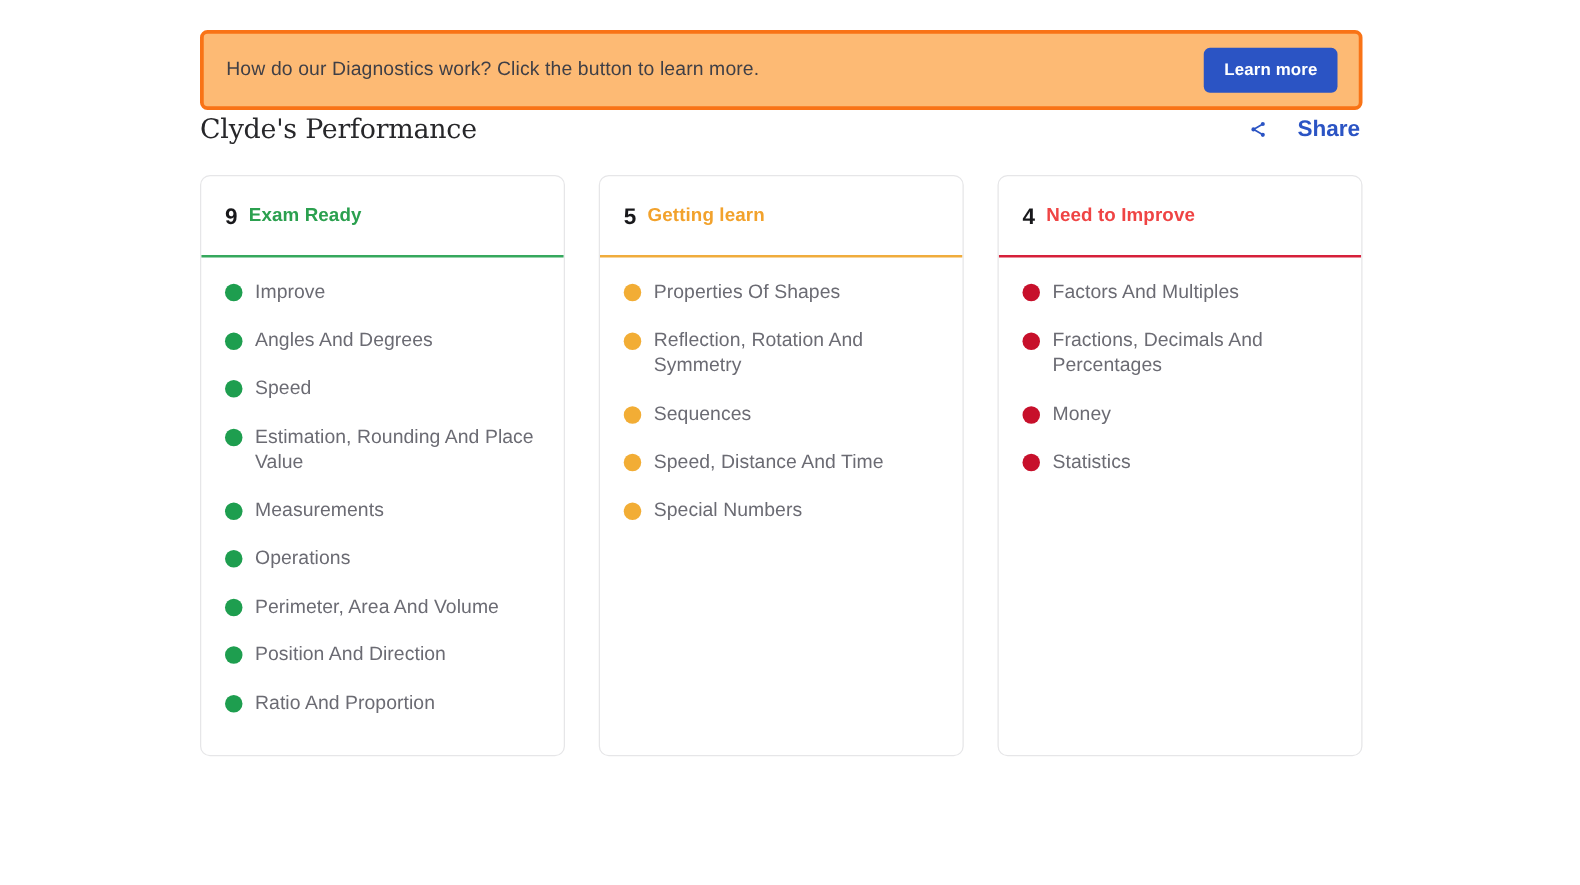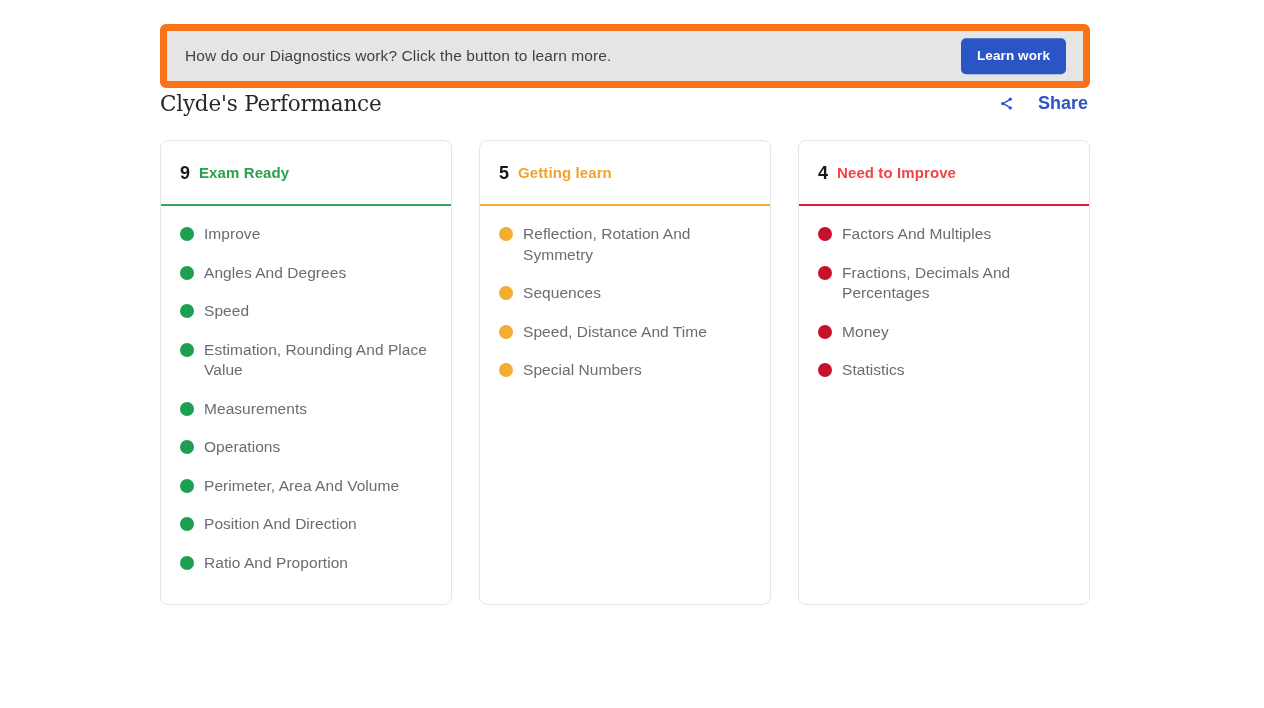--- a/index.html
+++ b/index.html
@@ -31,22 +31,22 @@
     position: absolute;
     left: 160px;
     top: 24px;
     width: 930px;
   }
 
   
   .banner {
     position: relative;
     height: 64px;
-    background: #e5e5e5;
-    border: 7px solid #f97316;
+    background: #fdba74;
+    border: 3px solid #f97316;
     border-radius: 6px;
     display: flex;
     align-items: center;
     padding: 0 18px;
   }
   .banner-text {
     font-size: 15.5px;
     color: #3f3f46;
     letter-spacing: 0.1px;
   }
@@ -174,21 +174,21 @@
   .card.improve .dot { background: #c7102b; }
 </style>
 </head>
 <body>
 
 <div id="page-sheet">
   <div id="content-wrap">
 
     <div class="banner">
       <span class="banner-text">How do our Diagnostics work? Click the button to learn more.</span>
-      <button class="banner-btn">Learn work</button>
+      <button class="banner-btn">Learn more</button>
     </div>
 
     <div class="title-row">
       <h1 class="page-title">Clyde's Performance</h1>
       <button class="share-btn">
         <span>
           <svg width="15" height="15" viewBox="0 0 24 24" fill="none" stroke="#2b54c4" stroke-width="2.2" stroke-linecap="round" stroke-linejoin="round">
             <circle cx="18" cy="5" r="2.6" fill="#2b54c4" stroke="none"></circle>
             <circle cx="18" cy="19" r="2.6" fill="#2b54c4" stroke="none"></circle>
             <circle cx="6" cy="12" r="2.6" fill="#2b54c4" stroke="none"></circle>
@@ -248,20 +248,24 @@
       </section>
 
       <section class="card getting">
         <div class="card-head">
           <span class="card-count">5</span>
           <span class="card-label">Getting learn</span>
         </div>
         <ul class="card-list">
           <li>
               <span class="dot"></span>
+              <span class="topic">Properties Of Shapes</span>
+            </li>
+          <li>
+              <span class="dot"></span>
               <span class="topic">Reflection, Rotation And Symmetry</span>
             </li>
           <li>
               <span class="dot"></span>
               <span class="topic">Sequences</span>
             </li>
           <li>
               <span class="dot"></span>
               <span class="topic">Speed, Distance And Time</span>
             </li>

